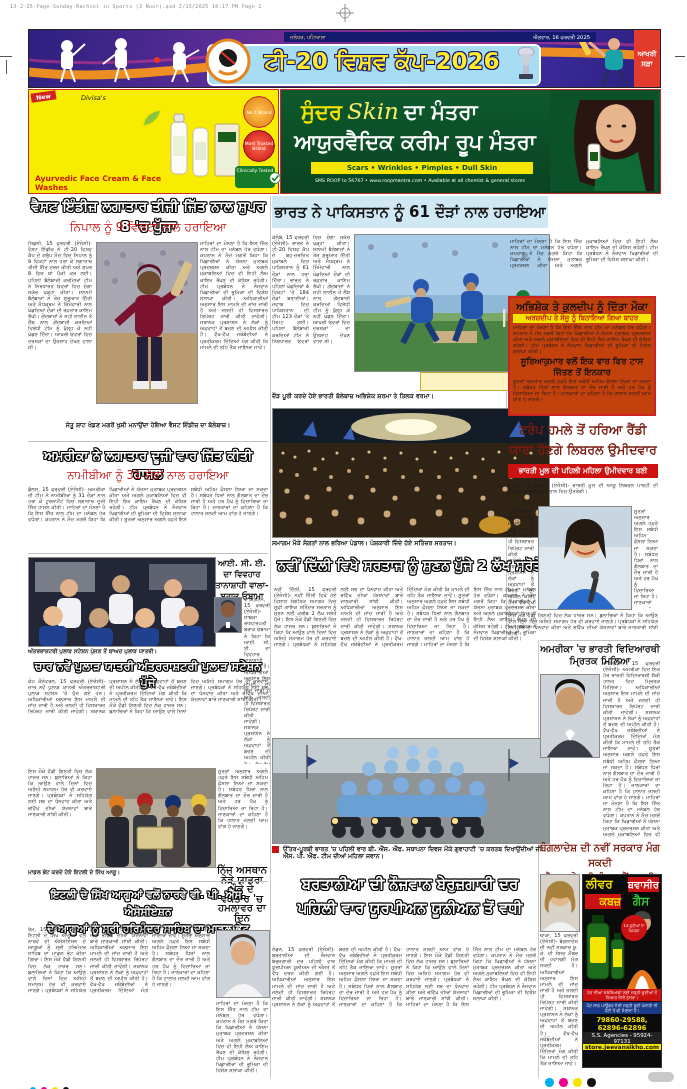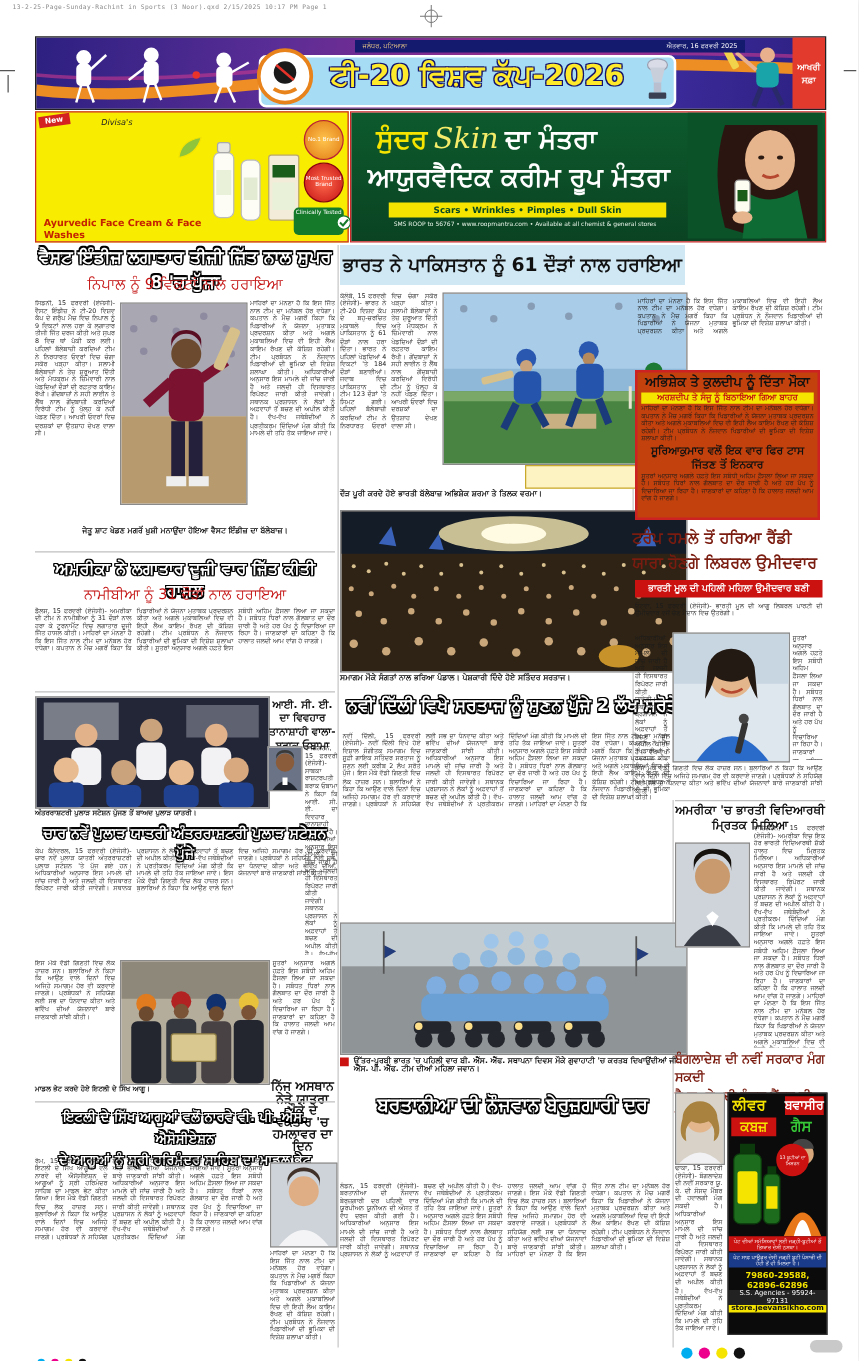--- a/index.html
+++ b/index.html
@@ -8,21 +8,21 @@
   
   .bt{font-size:5.1px;line-height:6.1px;text-align:justify;color:#1c1c1c;overflow:hidden;word-break:break-word;}
   .c2{column-count:2;column-gap:4px;}
   .c3{column-count:3;column-gap:4px;}
   .c4{column-count:4;column-gap:4px;}
   
   .hlo{color:#fff;font-weight:bold;text-align:center;
        text-shadow:-1px -1px 0 #000,1px -1px 0 #000,-1px 1px 0 #000,1px 1px 0 #000,0 -1px 0 #000,0 1px 0 #000,-1px 0 0 #000,1px 0 0 #000;}
   .hred{color:#c41111;font-weight:normal;text-align:center;}
   .hblk{color:#111;font-weight:bold;text-align:center;}
-  .hmaroon{color:#7a1c10;font-weight:bold;text-align:left;}
+  .hmaroon{color:#7a1c10;font-weight:bold;text-align:center;}
   .cap{font-size:6.2px;font-weight:bold;color:#101010;line-height:7.4px;}
   .photo{overflow:hidden;border:1px solid #8a8a8a;background:#ddd;}
   .vr{width:1px;background:#c8c8c8;}
   .hrule{height:1px;background:#c0c0c0;}
   .meta{font-size:5px;color:#8a8a8a;font-family:"DejaVu Sans Mono",monospace;letter-spacing:.3px;}
   
   .banner{background:linear-gradient(100deg,#2c2080 0%,#5a2d96 30%,#8a2d8f 55%,#3b2a9a 80%,#2c2080 100%);border:1px solid #222;}
   .plate{background:#a6dcf4;border:2px solid #fff;border-radius:6px;}
   .mast-title{color:#ffe92b;font-weight:bold;text-shadow:1px 1px 0 #14146e,-1px -1px 0 #14146e,1px -1px 0 #14146e,-1px 1px 0 #14146e;}
   .strip{background:#141a6e;color:#fff;font-size:5.2px;display:flex;justify-content:space-between;align-items:center;padding:0 6px;}
@@ -520,20 +520,21 @@
         <circle cx="102" cy="82" r="3" fill="#ffe08a"></circle>
         <circle cx="142" cy="82" r="3" fill="#ffe08a"></circle>
         <circle cx="182" cy="82" r="3" fill="#ffe08a"></circle>
     </svg>
   </div>
   <div class="abs" style="left:272px;top:846px;width:7px;height:7px;background:#cc1111;"></div>
   <div class="abs cap" style="left:283px;top:845px;width:265px;">ਉੱਤਰ-ਪੂਰਬੀ ਭਾਰਤ 'ਚ ਪਹਿਲੀ ਵਾਰ ਬੀ. ਐੱਸ. ਐੱਫ. ਸਥਾਪਨਾ ਦਿਵਸ ਮੌਕੇ ਗੁਵਾਹਾਟੀ 'ਚ ਕਰਤਬ ਦਿਖਾਉਂਦੀਆਂ ਜੀ. ਐੱਸ. ਪੀ. ਐੱਫ. ਟੀਮ ਦੀਆਂ ਮਹਿਲਾ ਜਵਾਨ।</div>
 
   <div class="abs hlo" style="left:272px;top:872px;width:276px;font-size:15px;line-height:24px;">
     <div>ਬਰਤਾਨੀਆ ਦੀ ਨੌਜਵਾਨ ਬੇਰੁਜ਼ਗਾਰੀ ਦਰ</div>
+    <div>ਪਹਿਲੀ ਵਾਰ ਯੂਰਪੀਅਨ ਯੂਨੀਅਨ ਤੋਂ ਵਧੀ</div>
   </div>
   <div class="abs bt c4" style="left:272px;top:946px;width:264px;height:130px;">
     <span>ਲੰਡਨ, 15 ਫਰਵਰੀ (ਏਜੰਸੀ)- ਬਰਤਾਨੀਆ ਦੀ ਨੌਜਵਾਨ ਬੇਰੁਜ਼ਗਾਰੀ ਦਰ ਪਹਿਲੀ ਵਾਰ ਯੂਰਪੀਅਨ ਯੂਨੀਅਨ ਦੀ ਔਸਤ ਤੋਂ ਵੱਧ ਦਰਜ ਕੀਤੀ ਗਈ ਹੈ।</span> <span>ਅਧਿਕਾਰੀਆਂ ਅਨੁਸਾਰ ਇਸ ਮਾਮਲੇ ਦੀ ਜਾਂਚ ਜਾਰੀ ਹੈ ਅਤੇ ਜਲਦੀ ਹੀ ਵਿਸਥਾਰਤ ਰਿਪੋਰਟ ਜਾਰੀ ਕੀਤੀ ਜਾਵੇਗੀ। ਸਥਾਨਕ ਪ੍ਰਸ਼ਾਸਨ ਨੇ ਲੋਕਾਂ ਨੂੰ ਅਫ਼ਵਾਹਾਂ ਤੋਂ ਬਚਣ ਦੀ ਅਪੀਲ ਕੀਤੀ ਹੈ। ਵੱਖ-ਵੱਖ ਜਥੇਬੰਦੀਆਂ ਨੇ ਪ੍ਰਤੀਕਰਮ ਦਿੰਦਿਆਂ ਮੰਗ ਕੀਤੀ ਕਿ ਮਾਮਲੇ ਦੀ ਤਹਿ ਤੱਕ ਜਾਇਆ ਜਾਵੇ।</span> <span>ਸੂਤਰਾਂ ਅਨੁਸਾਰ ਅਗਲੇ ਹਫ਼ਤੇ ਇਸ ਸਬੰਧੀ ਅਹਿਮ ਫ਼ੈਸਲਾ ਲਿਆ ਜਾ ਸਕਦਾ ਹੈ। ਸਬੰਧਤ ਧਿਰਾਂ ਨਾਲ ਗੱਲਬਾਤ ਦਾ ਦੌਰ ਜਾਰੀ ਹੈ ਅਤੇ ਹਰ ਪੱਖ ਨੂੰ ਵਿਚਾਰਿਆ ਜਾ ਰਿਹਾ ਹੈ। ਜਾਣਕਾਰਾਂ ਦਾ ਕਹਿਣਾ ਹੈ ਕਿ ਹਾਲਾਤ ਜਲਦੀ ਆਮ ਵਾਂਗ ਹੋ ਜਾਣਗੇ।</span> <span>ਇਸ ਮੌਕੇ ਵੱਡੀ ਗਿਣਤੀ ਵਿਚ ਲੋਕ ਹਾਜ਼ਰ ਸਨ। ਬੁਲਾਰਿਆਂ ਨੇ ਕਿਹਾ ਕਿ ਆਉਣ ਵਾਲੇ ਦਿਨਾਂ ਵਿਚ ਅਜਿਹੇ ਸਮਾਗਮ ਹੋਰ ਵੀ ਕਰਵਾਏ ਜਾਣਗੇ। ਪ੍ਰਬੰਧਕਾਂ ਨੇ ਸਹਿਯੋਗ ਲਈ ਸਭ ਦਾ ਧੰਨਵਾਦ ਕੀਤਾ ਅਤੇ ਭਵਿੱਖ ਦੀਆਂ ਯੋਜਨਾਵਾਂ ਬਾਰੇ ਜਾਣਕਾਰੀ ਸਾਂਝੀ ਕੀਤੀ।</span> <span>ਮਾਹਿਰਾਂ ਦਾ ਮੰਨਣਾ ਹੈ ਕਿ ਇਸ ਜਿੱਤ ਨਾਲ ਟੀਮ ਦਾ ਮਨੋਬਲ ਹੋਰ ਵਧੇਗਾ। ਕਪਤਾਨ ਨੇ ਮੈਚ ਮਗਰੋਂ ਕਿਹਾ ਕਿ ਖਿਡਾਰੀਆਂ ਨੇ ਯੋਜਨਾ ਮੁਤਾਬਕ ਪ੍ਰਦਰਸ਼ਨ ਕੀਤਾ ਅਤੇ ਅਗਲੇ ਮੁਕਾਬਲਿਆਂ ਵਿਚ ਵੀ ਇਹੀ ਲੈਅ ਕਾਇਮ ਰੱਖਣ ਦੀ ਕੋਸ਼ਿਸ਼ ਰਹੇਗੀ। ਟੀਮ ਪ੍ਰਬੰਧਨ ਨੇ ਨੌਜਵਾਨ ਖਿਡਾਰੀਆਂ ਦੀ ਭੂਮਿਕਾ ਦੀ ਵਿਸ਼ੇਸ਼ ਸ਼ਲਾਘਾ ਕੀਤੀ।</span>
   </div>
 
   <div class="abs bt c2" style="left:510px;top:238px;width:148px;height:54px;">
     <span>ਮਾਹਿਰਾਂ ਦਾ ਮੰਨਣਾ ਹੈ ਕਿ ਇਸ ਜਿੱਤ ਨਾਲ ਟੀਮ ਦਾ ਮਨੋਬਲ ਹੋਰ ਵਧੇਗਾ। ਕਪਤਾਨ ਨੇ ਮੈਚ ਮਗਰੋਂ ਕਿਹਾ ਕਿ ਖਿਡਾਰੀਆਂ ਨੇ ਯੋਜਨਾ ਮੁਤਾਬਕ ਪ੍ਰਦਰਸ਼ਨ ਕੀਤਾ ਅਤੇ ਅਗਲੇ ਮੁਕਾਬਲਿਆਂ ਵਿਚ ਵੀ ਇਹੀ ਲੈਅ ਕਾਇਮ ਰੱਖਣ ਦੀ ਕੋਸ਼ਿਸ਼ ਰਹੇਗੀ। ਟੀਮ ਪ੍ਰਬੰਧਨ ਨੇ ਨੌਜਵਾਨ ਖਿਡਾਰੀਆਂ ਦੀ ਭੂਮਿਕਾ ਦੀ ਵਿਸ਼ੇਸ਼ ਸ਼ਲਾਘਾ ਕੀਤੀ।</span>
   </div>
 
   <div class="abs pinkbox" style="left:508px;top:296px;width:148px;height:120px;padding:2px 3px;box-sizing:border-box;">
@@ -595,21 +596,21 @@
   <div class="abs bt" style="left:540px;top:932px;width:38px;height:144px;">
     <span>ਢਾਕਾ, 15 ਫਰਵਰੀ (ਏਜੰਸੀ)- ਬੰਗਲਾਦੇਸ਼ ਦੀ ਨਵੀਂ ਸਰਕਾਰ ਯੂ. ਕੇ. ਦੀ ਸੰਸਦ ਮੈਂਬਰ ਦੀ ਹਵਾਲਗੀ ਮੰਗ ਸਕਦੀ ਹੈ।</span> <span>ਅਧਿਕਾਰੀਆਂ ਅਨੁਸਾਰ ਇਸ ਮਾਮਲੇ ਦੀ ਜਾਂਚ ਜਾਰੀ ਹੈ ਅਤੇ ਜਲਦੀ ਹੀ ਵਿਸਥਾਰਤ ਰਿਪੋਰਟ ਜਾਰੀ ਕੀਤੀ ਜਾਵੇਗੀ। ਸਥਾਨਕ ਪ੍ਰਸ਼ਾਸਨ ਨੇ ਲੋਕਾਂ ਨੂੰ ਅਫ਼ਵਾਹਾਂ ਤੋਂ ਬਚਣ ਦੀ ਅਪੀਲ ਕੀਤੀ ਹੈ। ਵੱਖ-ਵੱਖ ਜਥੇਬੰਦੀਆਂ ਨੇ ਪ੍ਰਤੀਕਰਮ ਦਿੰਦਿਆਂ ਮੰਗ ਕੀਤੀ ਕਿ ਮਾਮਲੇ ਦੀ ਤਹਿ ਤੱਕ ਜਾਇਆ ਜਾਵੇ।</span>
   </div>
 
   <div class="abs liver" style="left:582px;top:874px;width:78px;height:192px;">
     <div style="display:flex;gap:14px;padding:2px;">
       <div style="flex:1;color:#f5e400;font-weight:bold;font-size:12px;text-align:center;">ਲੀਵਰ</div>
       <div style="flex:1;background:#cc1111;color:#fff;font-weight:bold;font-size:10px;text-align:center;line-height:15px;">ਬਵਾਸੀਰ</div>
     </div>
     <div style="display:flex;gap:2px;padding:0 2px;">
-      <div style="flex:1;background:#cc1111;color:#f5e400;font-weight:bold;font-size:11px;text-align:center;line-height:15px;">ਕਬਜ਼</div>
+      <div style="flex:1;background:#cc1111;color:#f5e400;font-weight:bold;font-size:11px;text-align:right;line-height:15px;">ਕਬਜ਼</div>
       <div style="flex:1;color:#37c837;font-weight:bold;font-size:12px;text-align:center;">ਗੈਸ</div>
     </div>
     <div style="position:relative;height:78px;margin-top:2px;">
       <svg class="abs" style="left:2px;top:2px;" width="40" height="74" viewBox="0 0 40 74">
         <rect x="2" y="10" width="22" height="56" rx="5" fill="#1d6b1d" stroke="#0c3a0c"></rect>
         <rect x="5" y="24" width="16" height="26" rx="2" fill="#f5e400"></rect>
         <rect x="7" y="2" width="12" height="8" fill="#0c3a0c"></rect>
         <rect x="26" y="26" width="13" height="40" rx="4" fill="#1d6b1d" stroke="#0c3a0c"></rect>
         <rect x="28" y="36" width="9" height="18" fill="#f5e400"></rect>
         <rect x="29" y="20" width="7" height="6" fill="#0c3a0c"></rect>

